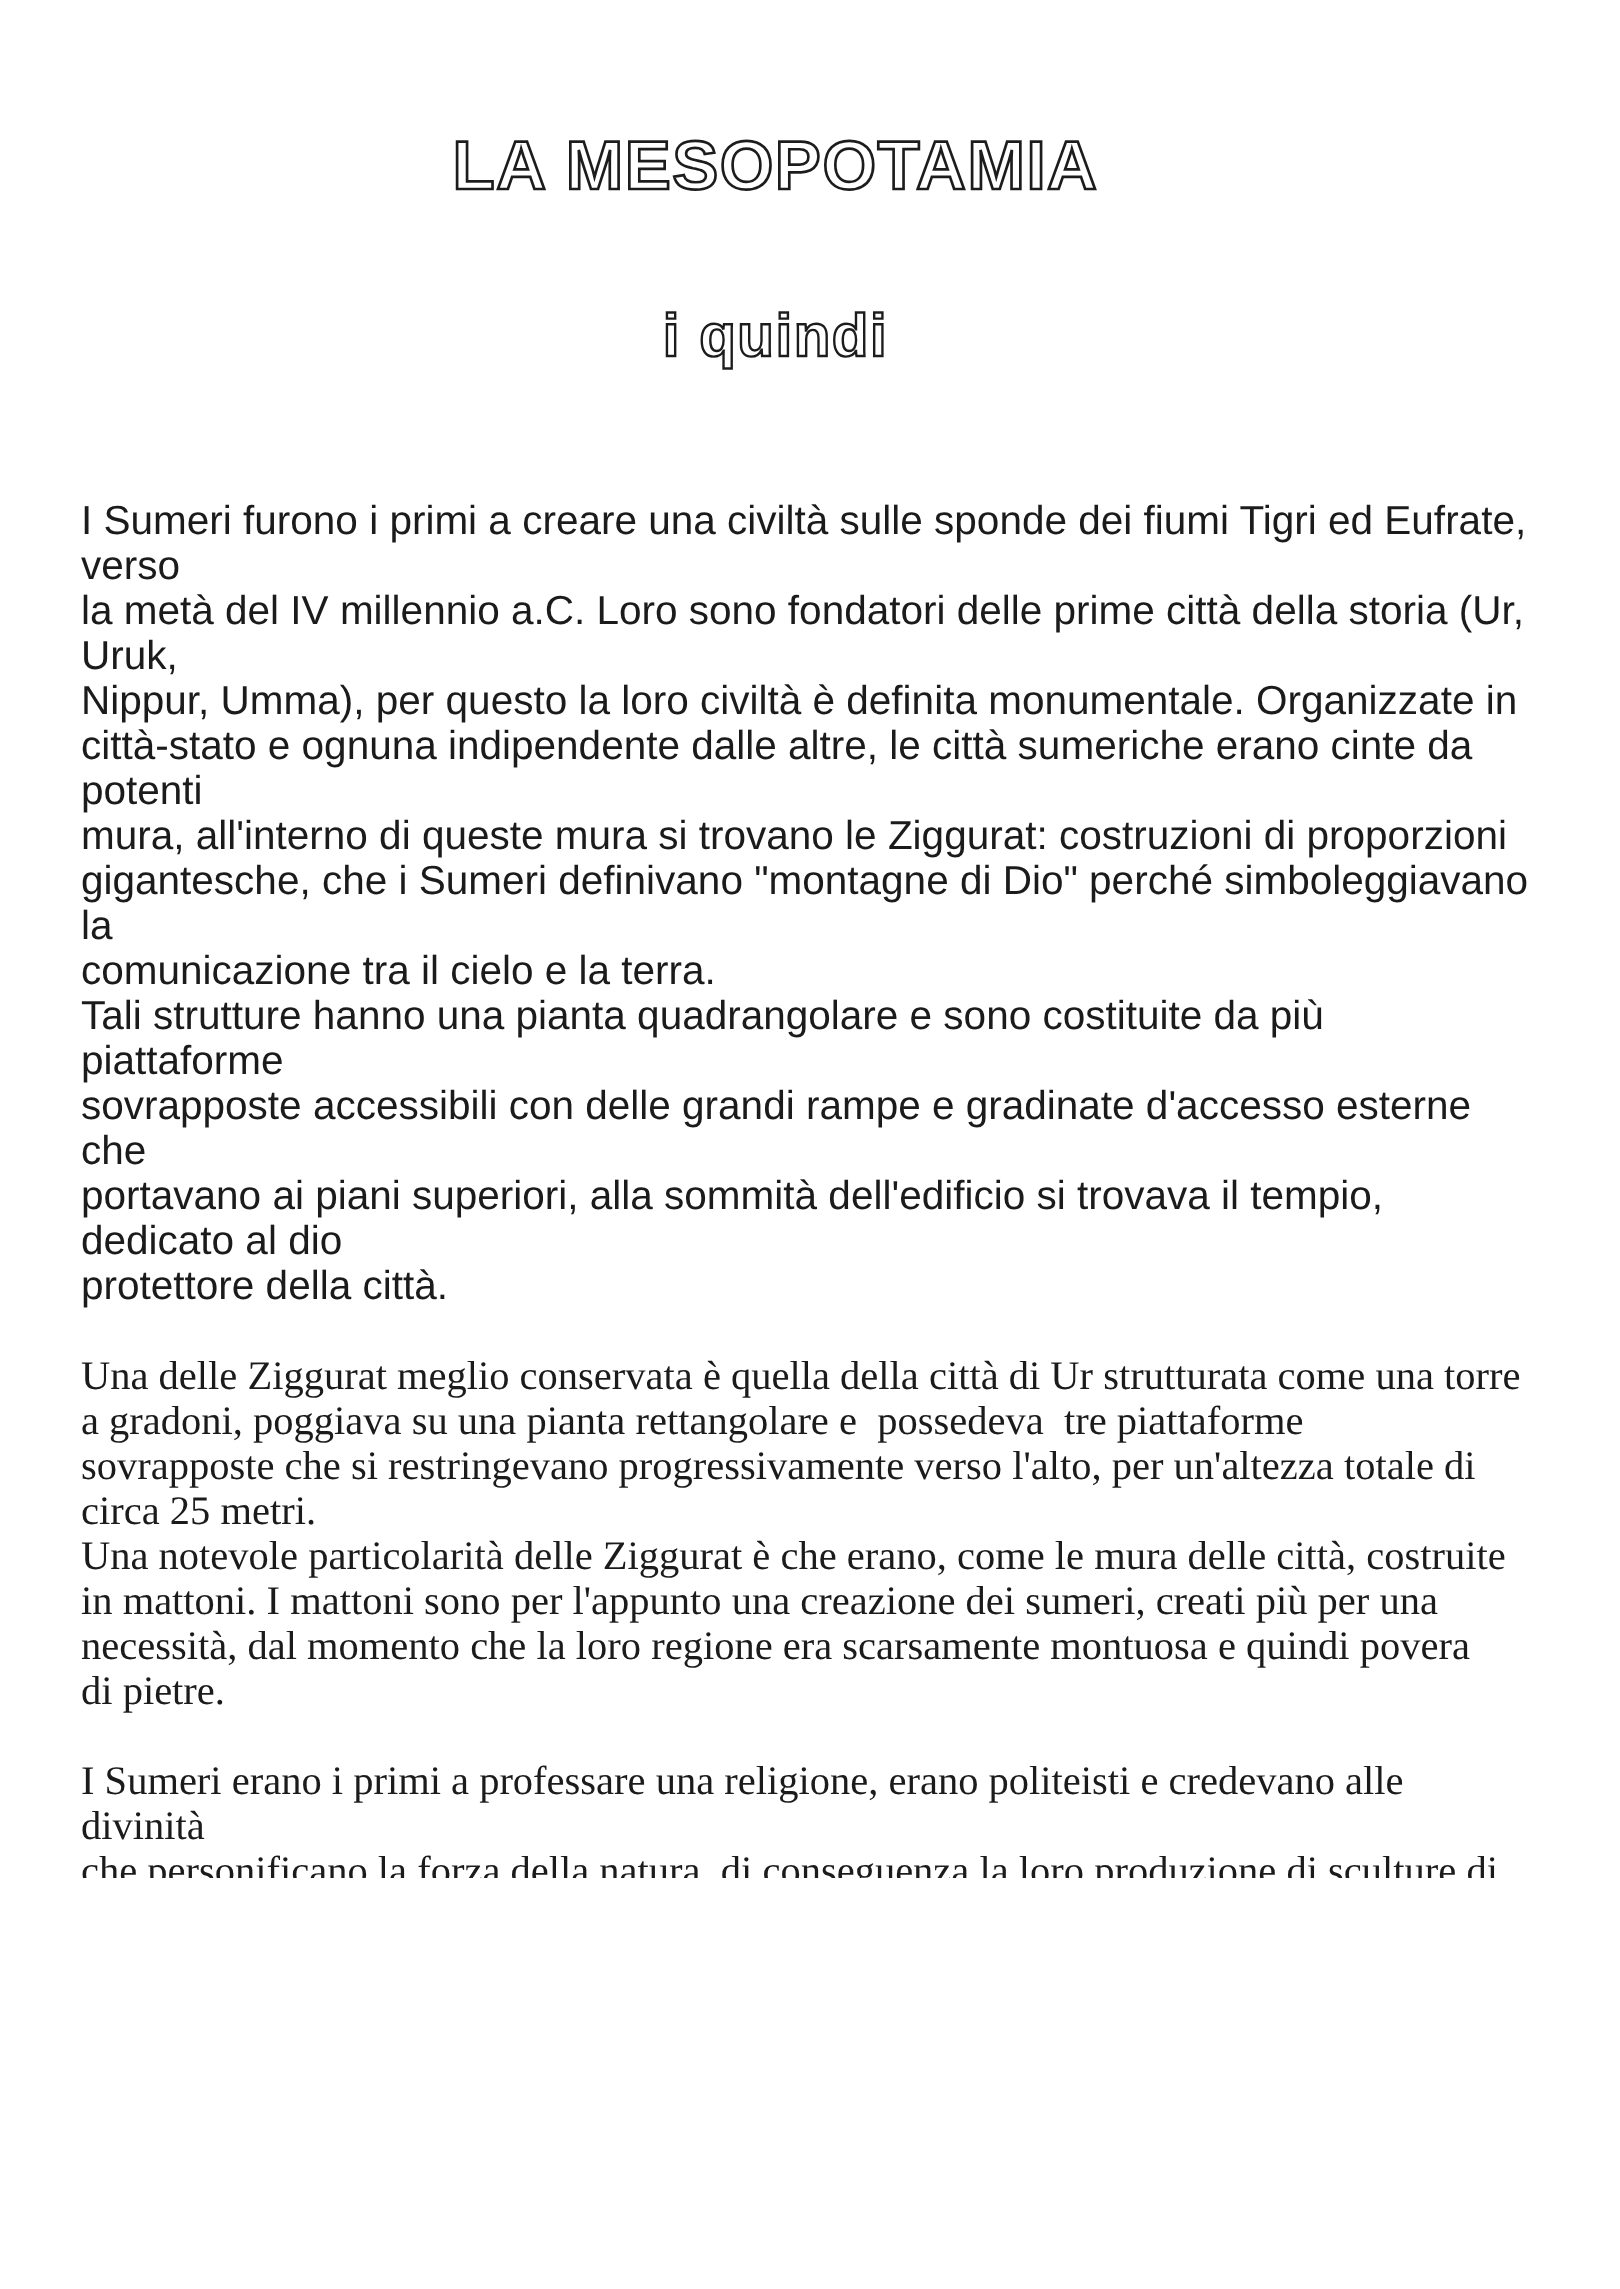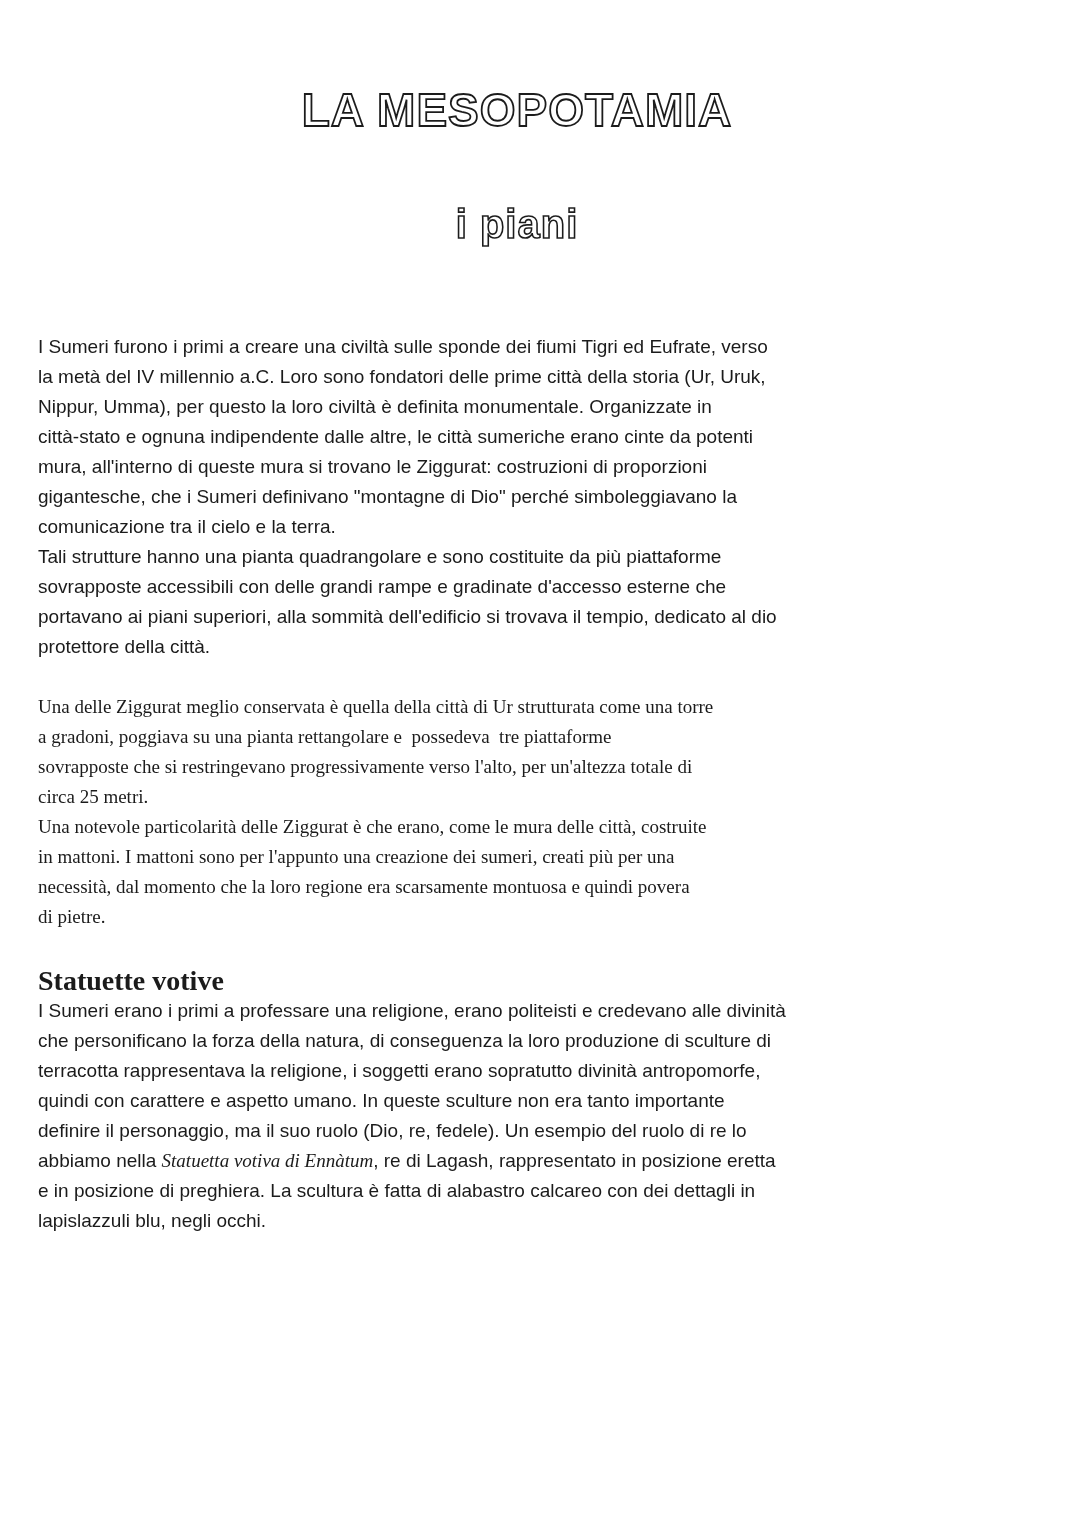--- a/index.html
+++ b/index.html
@@ -37,22 +37,22 @@
     font-weight: 700;
     letter-spacing: 1px;
     color: #ffffff;
     -webkit-text-stroke: 1.6px #1c1c1c;
     text-stroke: 1.6px #1c1c1c;
   }
   .body-text {
     margin: 84px 40px 0 38px;
   }
   .para {
-    margin: 0;
-    font-size: 19px;
+    margin: 16px;
+    font-size: 27px;
     line-height: 30px;
     white-space: pre-wrap;
     color: #1b1b1b;
   }
   .para + .para {
     margin-top: 30px;
     font-family: Liberation Serif, serif;
   }
   .section-heading {
     margin: 34px 0 0 0;
@@ -70,21 +70,21 @@
     font-style: italic;
   }
 </style>
 </head>
 <body>
 
 <div class="page">
 
   <h1 class="doc-title">LA MESOPOTAMIA</h1>
 
-  <h2 class="doc-subtitle">i piani</h2>
+  <h2 class="doc-subtitle">i quindi</h2>
 
   <div class="body-text">
 
     <p class="para">I Sumeri furono i primi a creare una civiltà sulle sponde dei fiumi Tigri ed Eufrate, verso
 la metà del IV millennio a.C. Loro sono fondatori delle prime città della storia (Ur, Uruk,
 Nippur, Umma), per questo la loro civiltà è definita monumentale. Organizzate in
 città-stato e ognuna indipendente dalle altre, le città sumeriche erano cinte da potenti
 mura, all'interno di queste mura si trovano le Ziggurat: costruzioni di proporzioni
 gigantesche, che i Sumeri definivano "montagne di Dio" perché simboleggiavano la
 comunicazione tra il cielo e la terra.
@@ -95,21 +95,20 @@
 
     <p class="para">Una delle Ziggurat meglio conservata è quella della città di Ur strutturata come una torre
 a gradoni, poggiava su una pianta rettangolare e  possedeva  tre piattaforme
 sovrapposte che si restringevano progressivamente verso l'alto, per un'altezza totale di
 circa 25 metri.
 Una notevole particolarità delle Ziggurat è che erano, come le mura delle città, costruite
 in mattoni. I mattoni sono per l'appunto una creazione dei sumeri, creati più per una
 necessità, dal momento che la loro regione era scarsamente montuosa e quindi povera
 di pietre.</p>
 
-    <h3 class="section-heading">Statuette votive</h3>
 
     <p class="para"><span>I Sumeri erano i primi a professare una religione, erano politeisti e credevano alle divinità
 che personificano la forza della natura, di conseguenza la loro produzione di sculture di
 terracotta rappresentava la religione, i soggetti erano sopratutto divinità antropomorfe,
 quindi con carattere e aspetto umano. In queste sculture non era tanto importante
 definire il personaggio, ma il suo ruolo (Dio, re, fedele). Un esempio del ruolo di re lo
 abbiamo nella </span><span class="italic-serif">Statuetta votiva di Ennàtum</span><span>, re di Lagash, rappresentato in posizione eretta
 e in posizione di preghiera. La scultura è fatta di alabastro calcareo con dei dettagli in
 lapislazzuli blu, negli occhi.</span></p>
 

